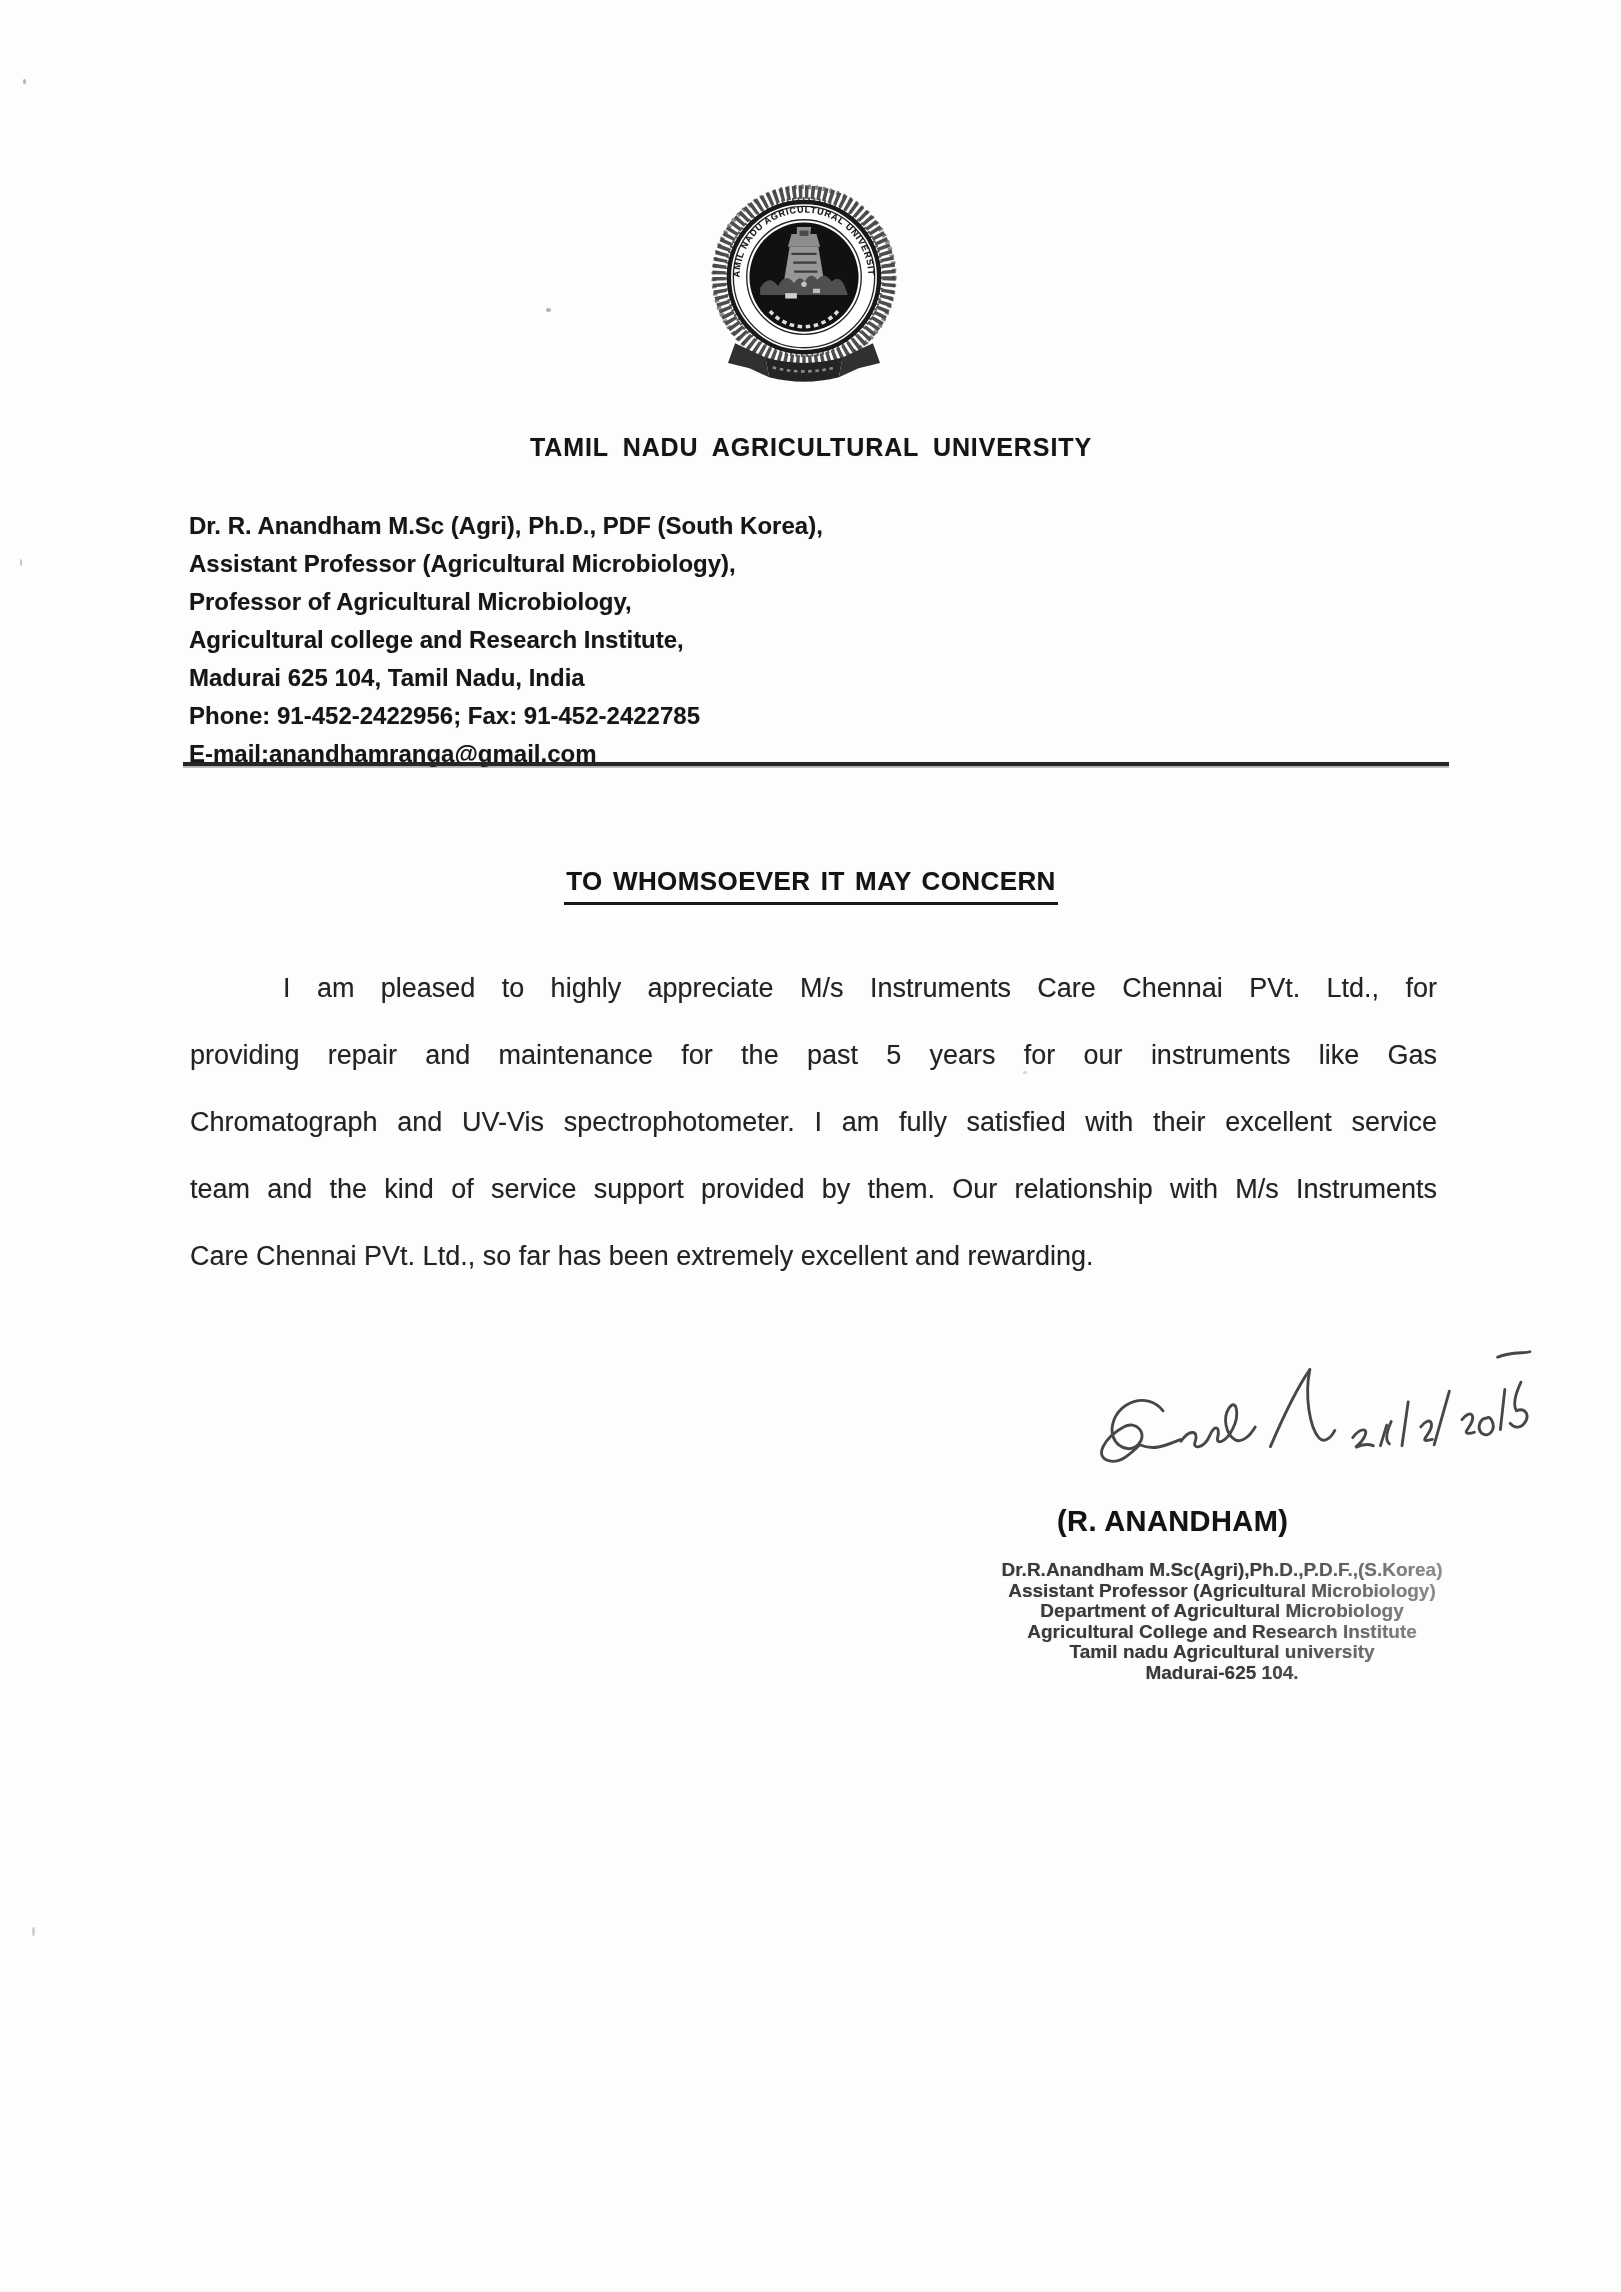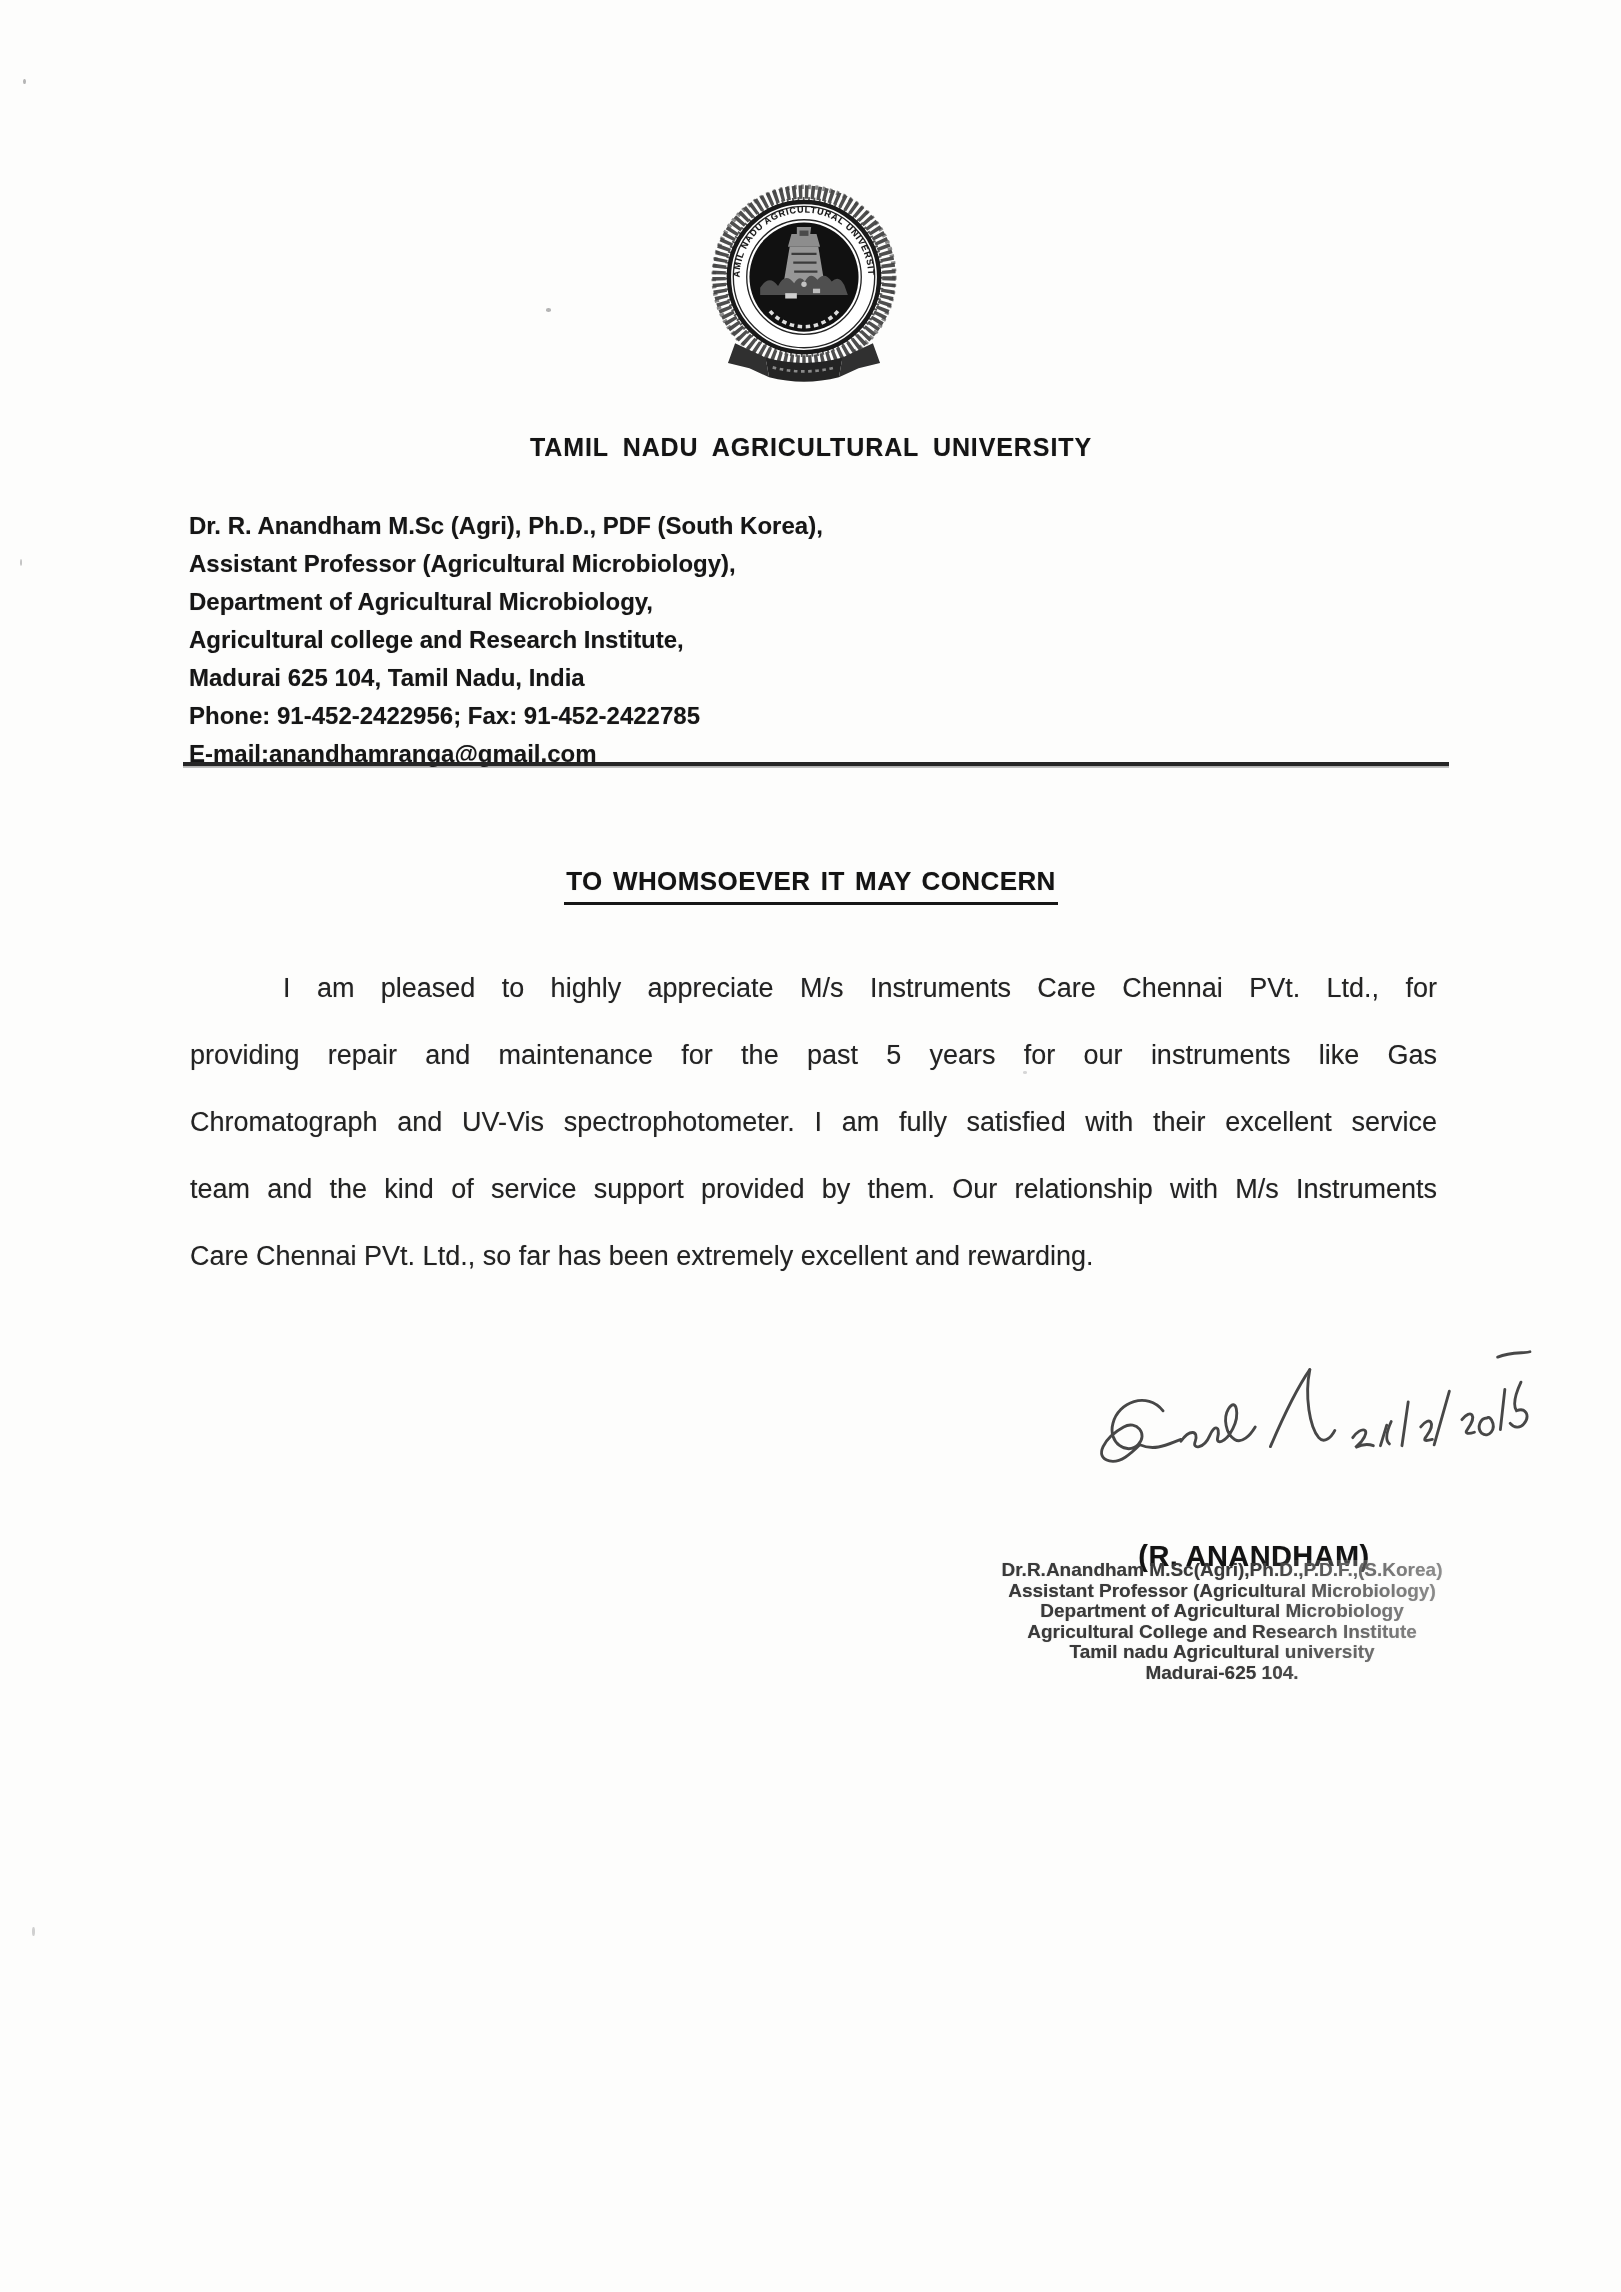--- a/index.html
+++ b/index.html
@@ -24,21 +24,21 @@
     display:inline-block;font-size:26px;font-weight:bold;letter-spacing:0.4px;word-spacing:2.7px;
     border-bottom:3.6px solid #171717;padding:0 2.7px 4.5px 2.7px;color:#141414;text-align:right;
   }
   
   .body-block{left:190px;top:955px;width:1247px;font-size:27px;color:#232323;}
   .bline{height:67px;line-height:67px;}
   .just{text-align:justify;text-align-last:justify;}
   .indent{text-indent:93px;}
   
   .sig-svg{left:1084px;top:1341px;width:448px;height:136px;}
-  .sig-name{left:1057px;top:1540px;width:394px;text-align:center;font-size:29px;font-weight:bold;letter-spacing:0.4px;color:#131313;}
+  .sig-name{left:1057px;top:1505px;width:394px;font-size:29px;font-weight:bold;letter-spacing:0.4px;color:#131313;}
   
   .stamp{
     left:948px;top:1560px;width:548px;text-align:center;
     font-size:19px;font-weight:bold;line-height:20.6px;color:#3a3a3a;
     text-shadow:0 0 0.9px rgba(60,60,60,.5);
   }
   .stamp::after{ 
     content:'';position:absolute;inset:0;pointer-events:none;
     background:linear-gradient(90deg,rgba(253,253,252,0) 55%,rgba(253,253,252,.55) 100%);
   }
@@ -93,21 +93,21 @@
       <path d="M90,196 Q133,208 176,196 L172,218 Q133,228 94,218 Z" fill="#242424"></path>
       <path d="M98,207 Q133,216 168,207" stroke="#8a8a8a" stroke-width="3" stroke-dasharray="4 4" fill="none"></path>
     </g>
   </svg>
 
   <div class="abs uni-title">TAMIL NADU AGRICULTURAL UNIVERSITY</div>
 
   <div class="abs contact">
     <div class="cline">Dr. R. Anandham M.Sc (Agri), Ph.D., PDF (South Korea),</div>
     <div class="cline">Assistant Professor (Agricultural Microbiology),</div>
-    <div class="cline">Department of Agricultural Microbiology,</div>
+    <div class="cline">Professor of Agricultural Microbiology,</div>
     <div class="cline">Agricultural college and Research Institute,</div>
     <div class="cline">Madurai 625 104, Tamil Nadu, India</div>
     <div class="cline">Phone: 91-452-2422956; Fax: 91-452-2422785</div>
     <div class="cline">E-mail:anandhamranga@gmail.com</div>
   </div>
 
   <div class="abs rule"></div>
 
   <div class="abs heading-wrap">
     <span class="heading">TO WHOMSOEVER IT MAY CONCERN</span>

